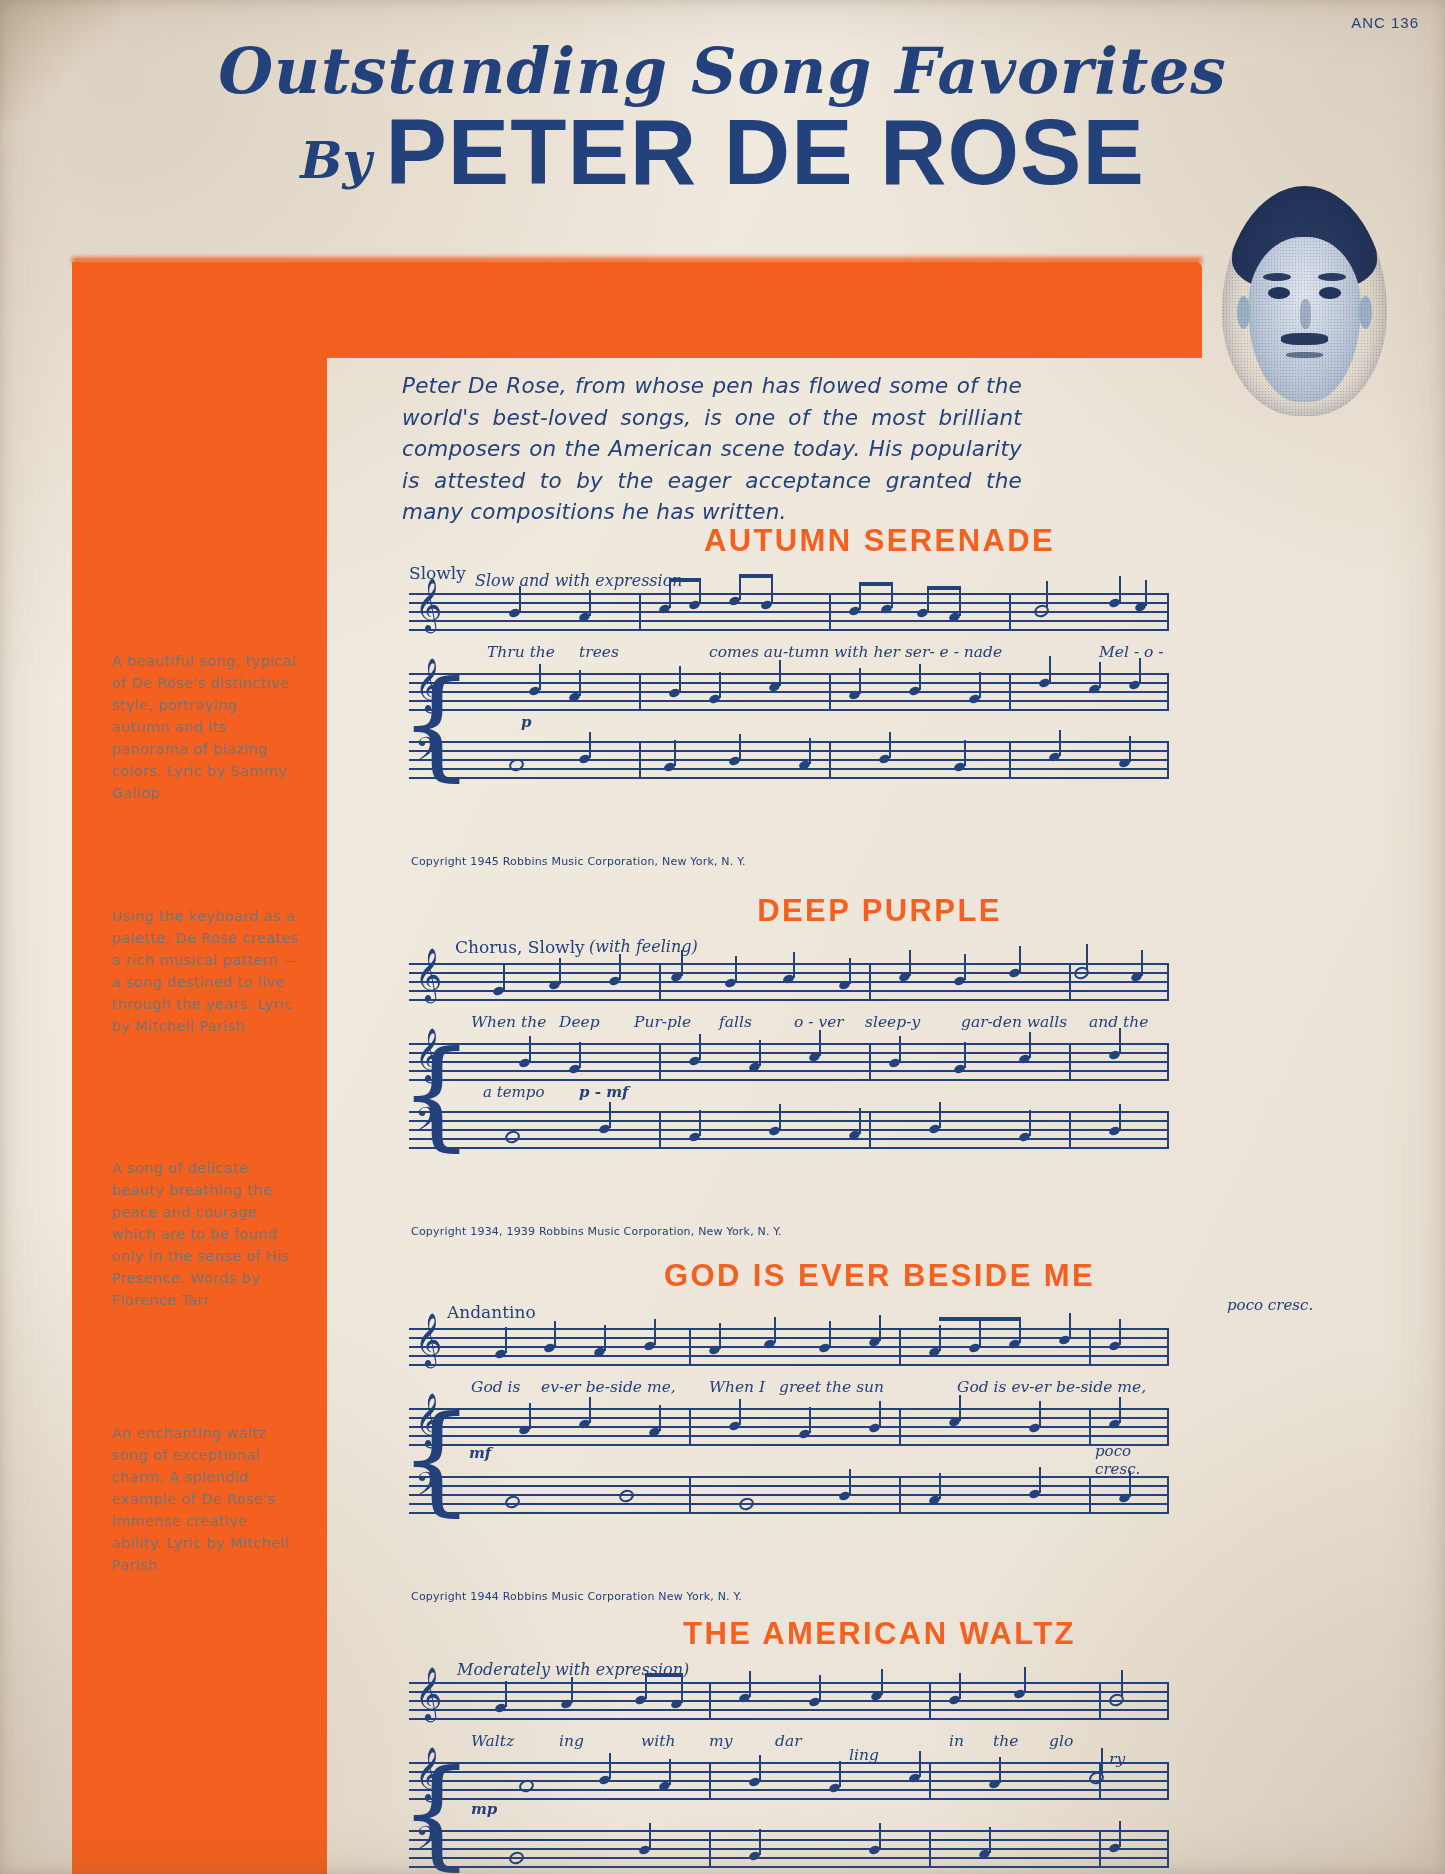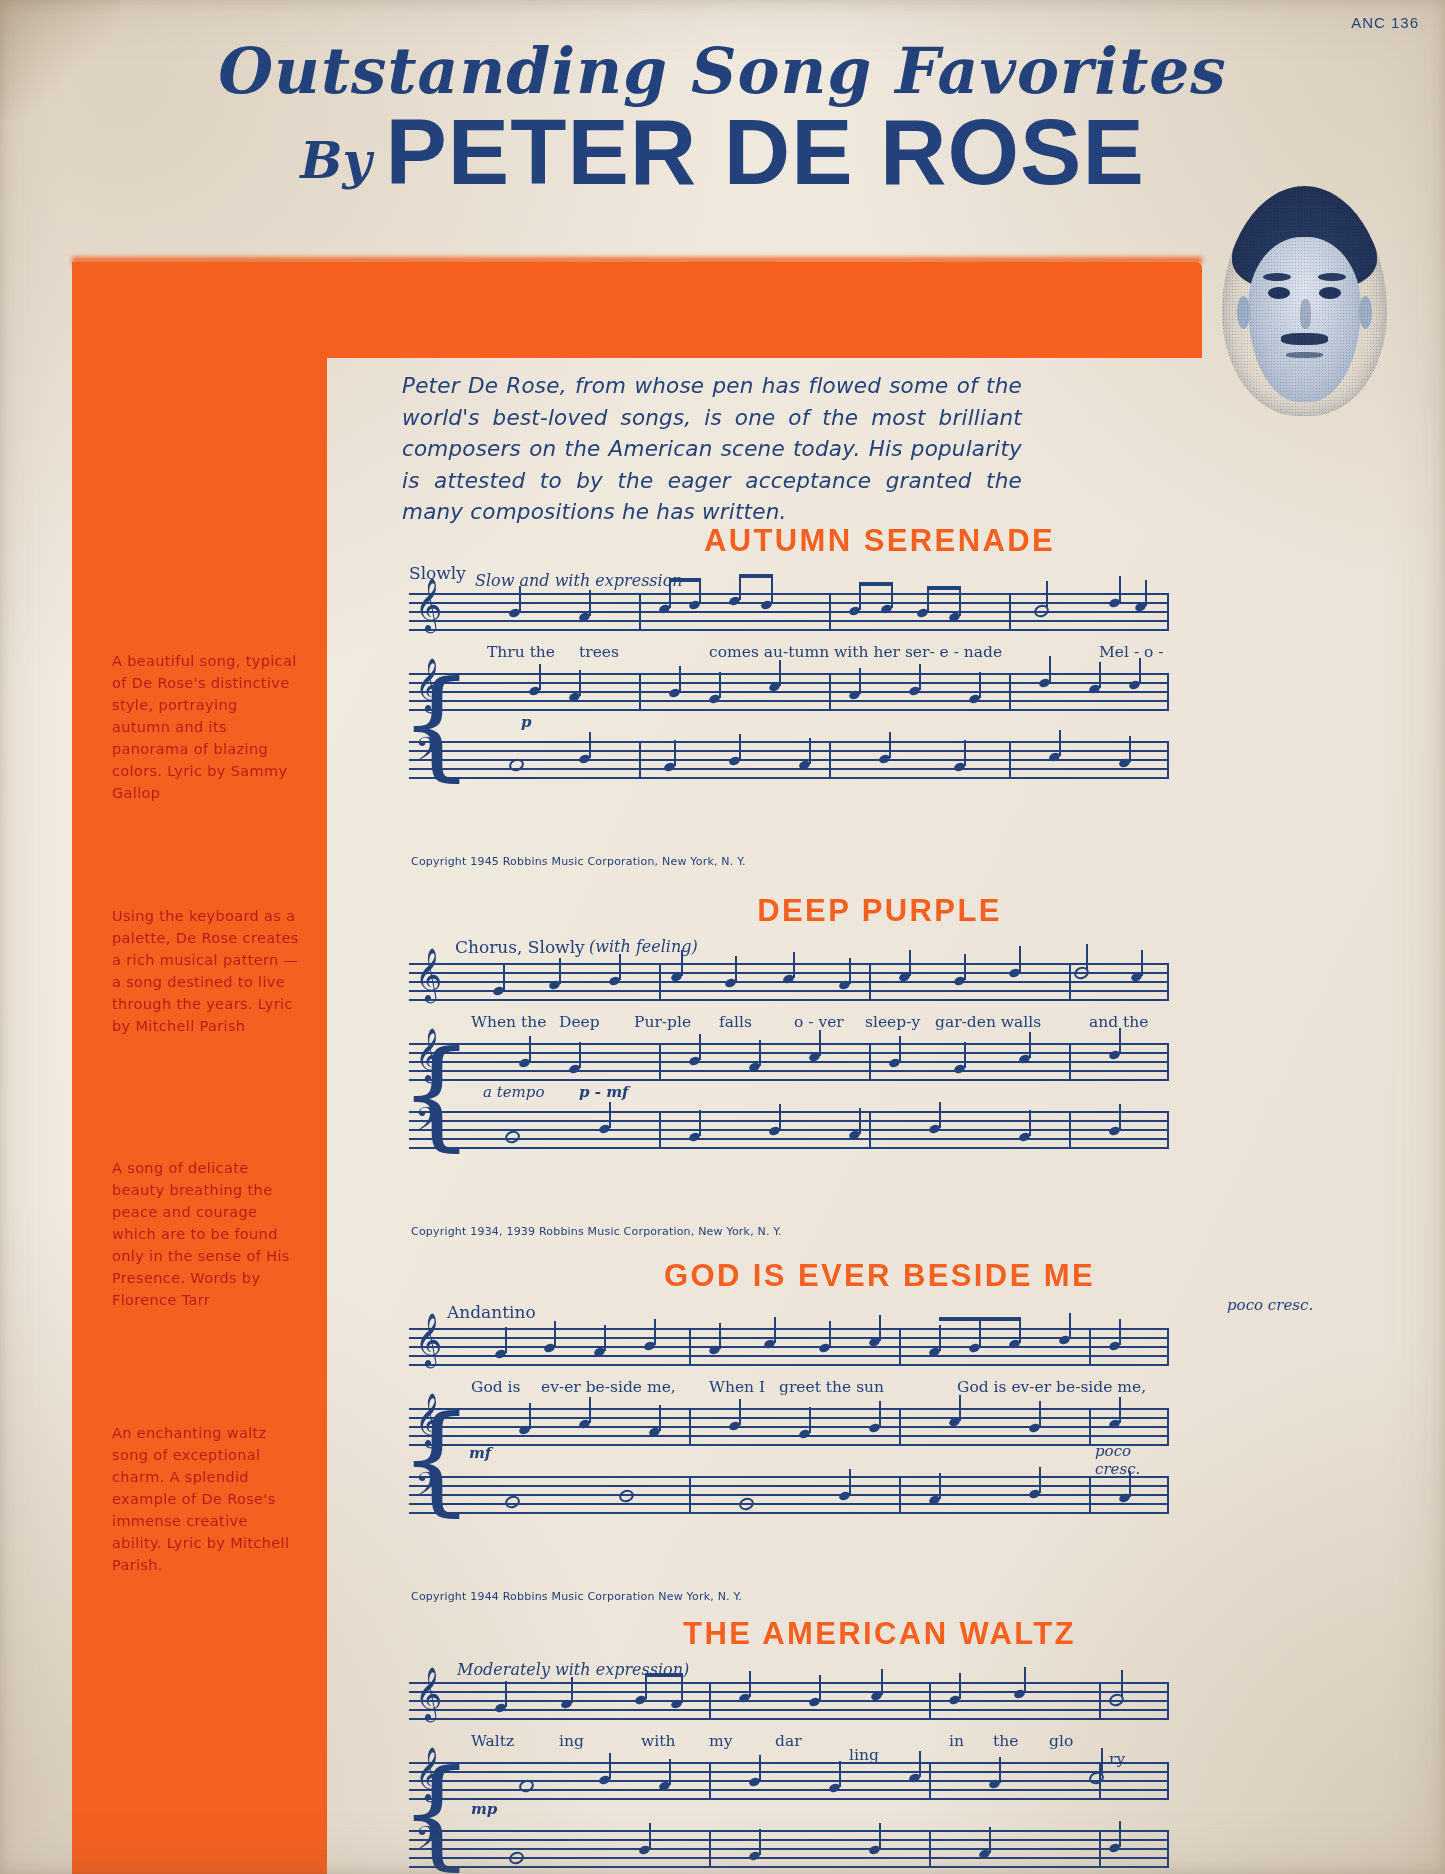--- a/index.html
+++ b/index.html
@@ -268,20 +268,21 @@
     font-family: "DejaVu Sans", sans-serif;
     font-size: 11px;
     letter-spacing: .2px;
   }
   .lyric {
     position: absolute;
     color: #23417a;
     font-family: "DejaVu Serif", serif;
     font-size: 15.5px;
     white-space: nowrap;
+    font-style: italic;
   }
   .expr {
     position: absolute;
     color: #23417a;
     font-family: "DejaVu Serif", serif;
     font-style: italic;
     font-size: 15px;
   }
 
   
@@ -342,21 +343,21 @@
     color: #23417a;
     font-family: "DejaVu Serif", serif;
     line-height: 1;
   }
 
   
   .caption {
     position: absolute;
     left: 112px;
     width: 188px;
-    color: #b91c1c;
+    color: #737373;
     font-family: "DejaVu Sans", sans-serif;
     font-size: 14.5px;
     line-height: 1.52;
     letter-spacing: .35px;
   }
   .caption.c1 { top: 650px; }
   .caption.c2 { top: 905px; }
   .caption.c3 { top: 1157px; }
   .caption.c4 { top: 1422px; }
 
@@ -582,21 +583,21 @@
           <div class="note" style="left:722px; top:14px;"></div>
             <div class="stem" style="left:732px; top:-9px;"></div>
         </div>
 
         <div class="lyric" style="left:62px; top:54px;">When the</div>
         <div class="lyric" style="left:150px; top:54px;">Deep</div>
         <div class="lyric" style="left:225px; top:54px;">Pur-ple</div>
         <div class="lyric" style="left:310px; top:54px;">falls</div>
         <div class="lyric" style="left:385px; top:54px;">o - ver</div>
         <div class="lyric" style="left:456px; top:54px;">sleep-y</div>
-        <div class="lyric" style="left:526px; top:54px;">gar-den walls</div>
+        <div class="lyric" style="left:552px; top:54px;">gar-den walls</div>
         <div class="lyric" style="left:680px; top:54px;">and the</div>
 
         <div class="brace" style="left:-10px; top:76px; font-size:118px;">{</div>
         <div class="staff" style="height:44px; width:760px; position:absolute; top:80px; left:0;">
           <div class="line" style="top:4px; width:760px;"></div>
           <div class="line" style="top:13px; width:760px;"></div>
           <div class="line" style="top:22px; width:760px;"></div>
           <div class="line" style="top:31px; width:760px;"></div>
           <div class="line" style="top:40px; width:760px;"></div>
           <div class="clef" style="left:6px; top:-8px; font-size:46px;">𝄞</div>

